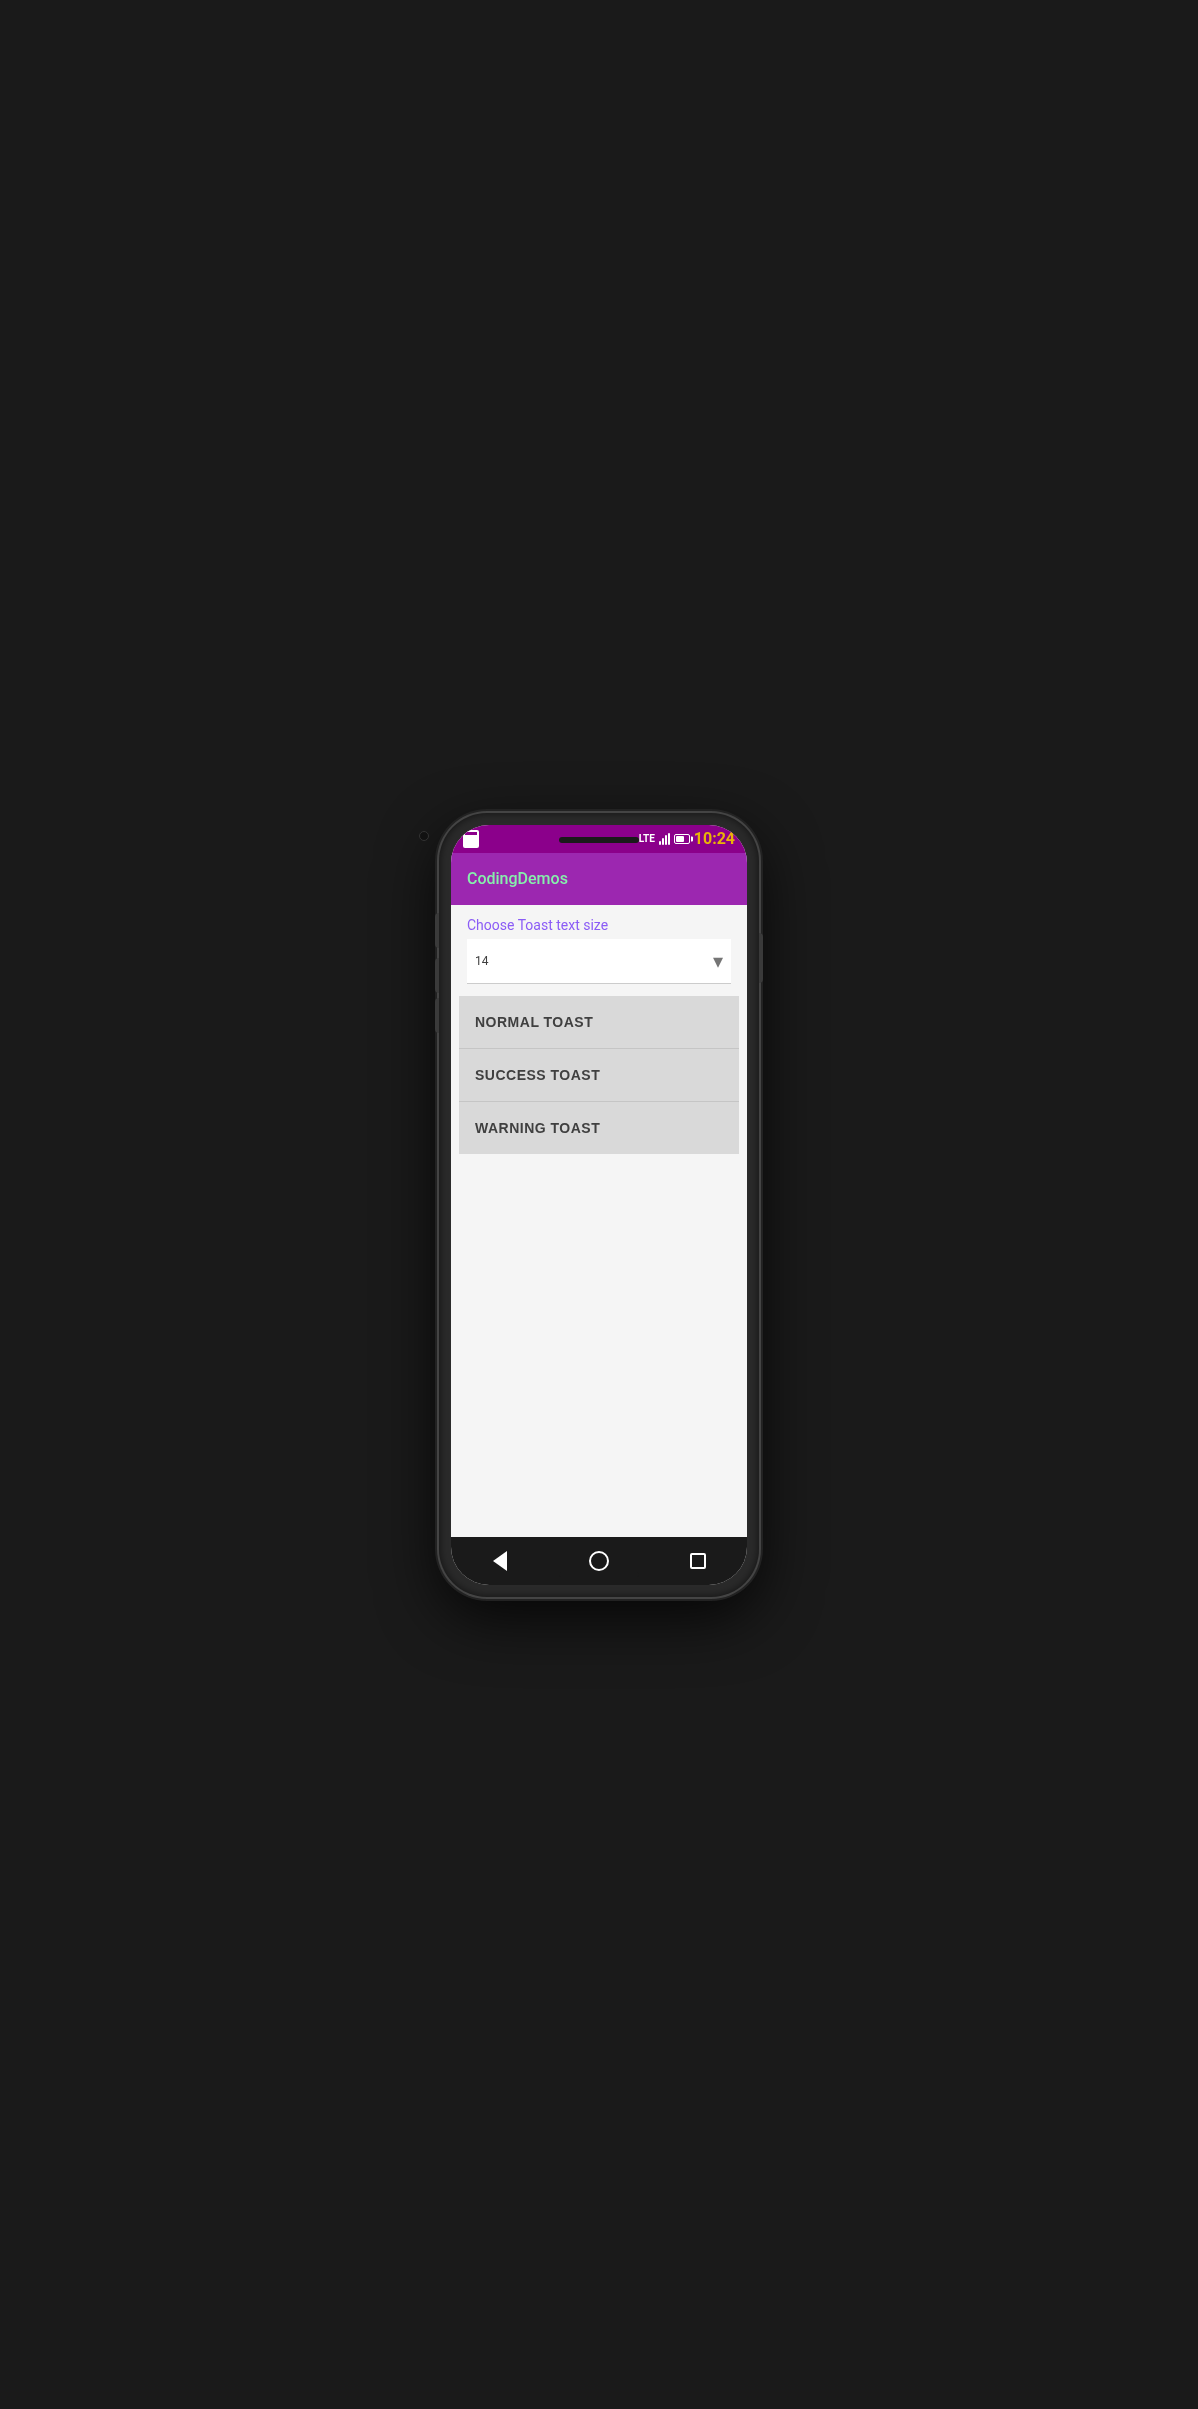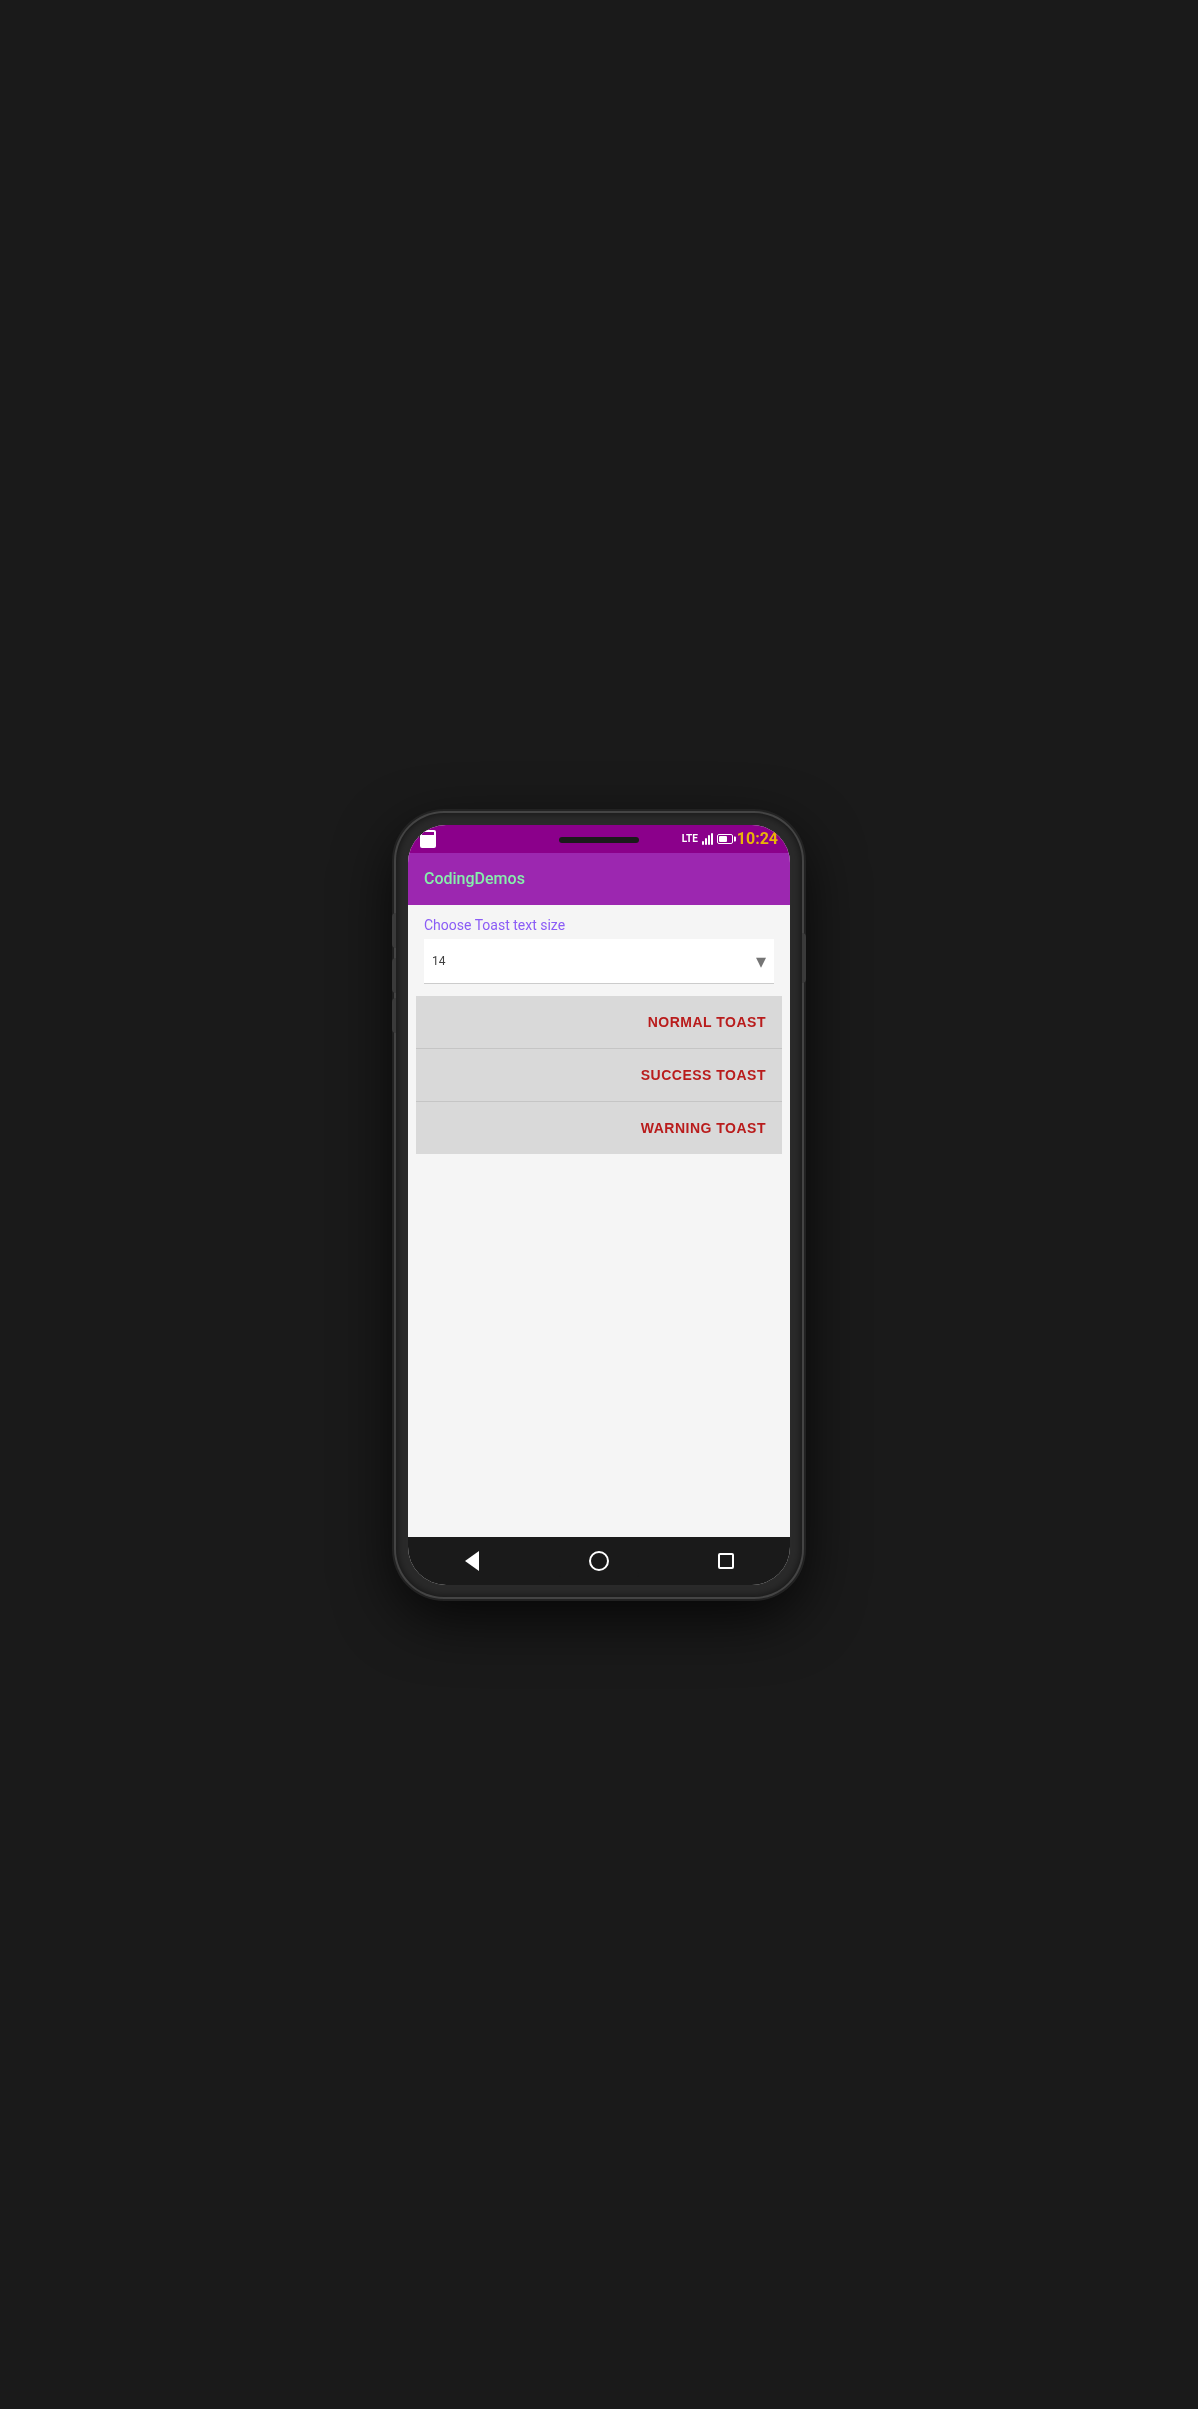--- a/index.html
+++ b/index.html
@@ -7,21 +7,21 @@
     body {
       background: #1a1a1a;
       display: flex;
       justify-content: center;
       align-items: center;
       min-height: 100vh;
       font-family: 'Roboto', Arial, sans-serif;
     }
 
     .phone-frame {
-      width: 406px;
+      width: 320px;
       height: 784px;
       background: #2a2a2a;
       border-radius: 48px;
       padding: 12px;
       box-shadow:
         0 0 0 2px #444,
         0 0 0 4px #222,
         inset 0 0 8px rgba(0,0,0,0.6),
         0 20px 60px rgba(0,0,0,0.8);
       position: relative;
@@ -211,24 +211,24 @@
     .buttons-section {
       padding: 0 8px;
     }
 
     .toast-button {
       width: 100%;
       background: #d9d9d9;
       border: none;
       border-bottom: 1px solid #c5c5c5;
       padding: 18px 16px;
-      text-align: right;
+      text-align: left;
       font-size: 14px;
       font-weight: 700;
-      color: #b91c1c;
+      color: #404040;
       cursor: pointer;
       letter-spacing: 0.5px;
       display: block;
       font-family: Arial, sans-serif;
       text-transform: uppercase;
     }
 
     .toast-button:last-child {
       border-bottom: none;
     }

